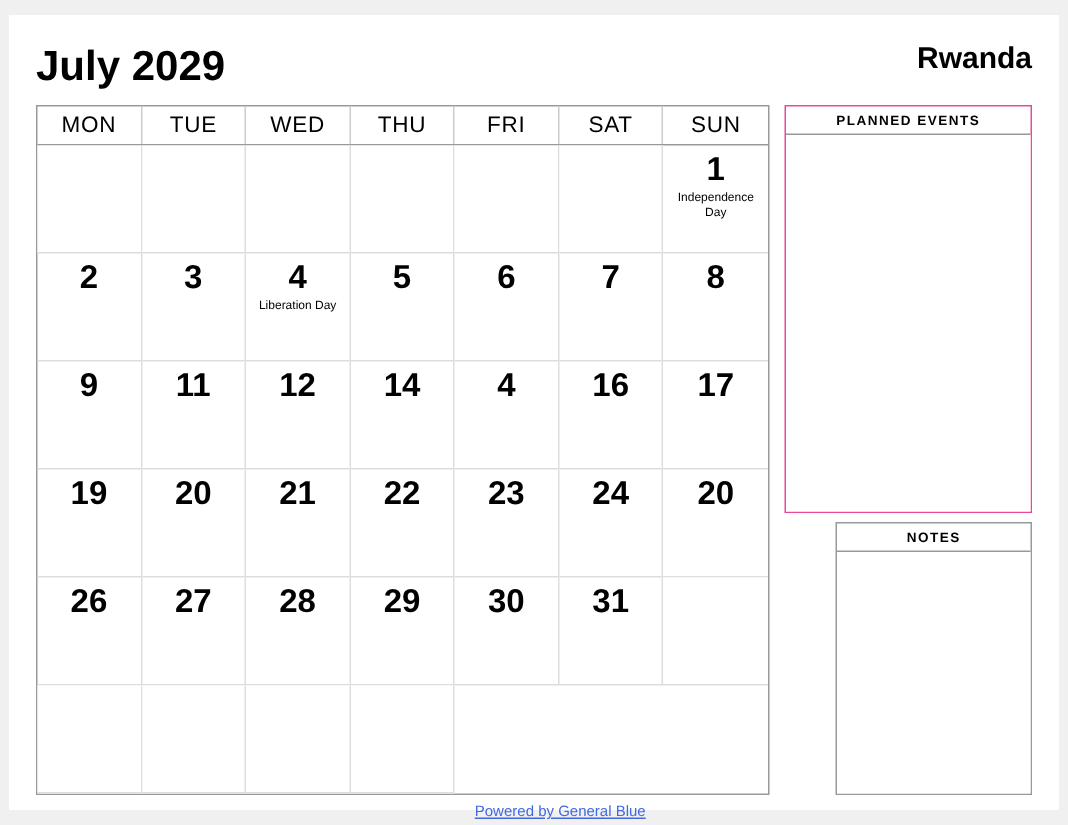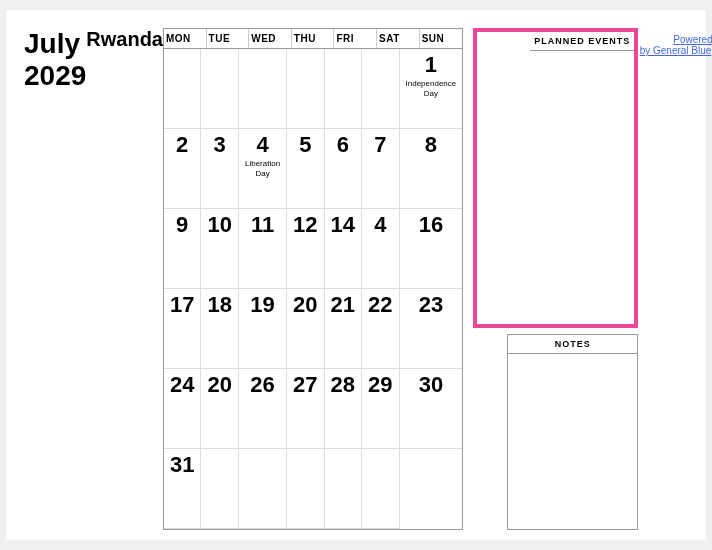--- a/index.html
+++ b/index.html
@@ -11,20 +11,21 @@
       width: 712px;
       height: 550px;
       font-family: Arial, sans-serif;
     }
     .page {
       background: white;
       width: 700px;
       height: 530px;
       padding: 18px 18px 10px 18px;
       display: flex;
+      flex-direction: column;
     }
     .header {
       display: flex;
       justify-content: space-between;
       align-items: flex-start;
       margin-bottom: 10px;
     }
     .title {
       font-size: 28px;
       font-weight: bold;
@@ -45,23 +46,23 @@
       border: 1px solid #999;
       display: flex;
       flex-direction: column;
     }
     .day-headers {
       display: grid;
       grid-template-columns: repeat(7, 1fr);
       border-bottom: 1px solid #999;
     }
     .day-header {
-      text-align: left;
-      font-size: 10px;
-      font-weight: bold;
+      text-align: center;
+      font-size: 15px;
+      font-weight: normal;
       padding: 4px 2px;
       border-right: 1px solid #ccc;
       color: #000;
       letter-spacing: 0.5px;
     }
     .day-header:last-child { border-right: none; }
     .calendar-grid {
       display: grid;
       grid-template-columns: repeat(7, 1fr);
       flex: 1;
@@ -92,25 +93,24 @@
       width: 100%;
       text-align: center;
     }
     .right-panel {
       width: 165px;
       display: flex;
       flex-direction: column;
       gap: 0;
     }
     .planned-events-box {
-      border: 4px solid #ec4899;
+      border: 1px solid #ec4899;
       flex: 1.8;
       display: flex;
       flex-direction: column;
-      align-items: flex-end;
     }
     .notes-box {
       border: 1px solid #999;
       flex: 1.2;
       display: flex;
       flex-direction: column;
       margin-top: 6px;
       margin-left: 34px;
     }
     .box-header {
@@ -212,25 +212,20 @@
               <div class="day-number">8</div>
             </div>
           </div>
           <div class="day-cell">
             <div class="day-cell-inner">
               <div class="day-number">9</div>
             </div>
           </div>
           <div class="day-cell">
             <div class="day-cell-inner">
-              <div class="day-number">10</div>
-            </div>
-          </div>
-          <div class="day-cell">
-            <div class="day-cell-inner">
               <div class="day-number">11</div>
             </div>
           </div>
           <div class="day-cell">
             <div class="day-cell-inner">
               <div class="day-number">12</div>
             </div>
           </div>
           <div class="day-cell">
             <div class="day-cell-inner">
@@ -243,25 +238,20 @@
             </div>
           </div>
           <div class="day-cell">
             <div class="day-cell-inner">
               <div class="day-number">16</div>
             </div>
           </div>
           <div class="day-cell">
             <div class="day-cell-inner">
               <div class="day-number">17</div>
-            </div>
-          </div>
-          <div class="day-cell">
-            <div class="day-cell-inner">
-              <div class="day-number">18</div>
             </div>
           </div>
           <div class="day-cell">
             <div class="day-cell-inner">
               <div class="day-number">19</div>
             </div>
           </div>
           <div class="day-cell">
             <div class="day-cell-inner">
               <div class="day-number">20</div>

